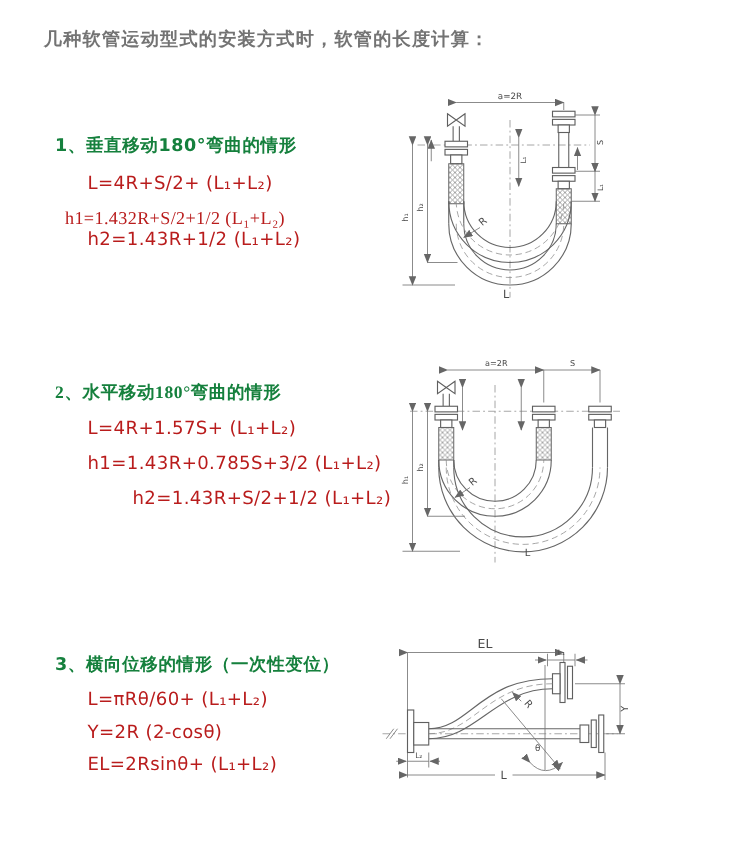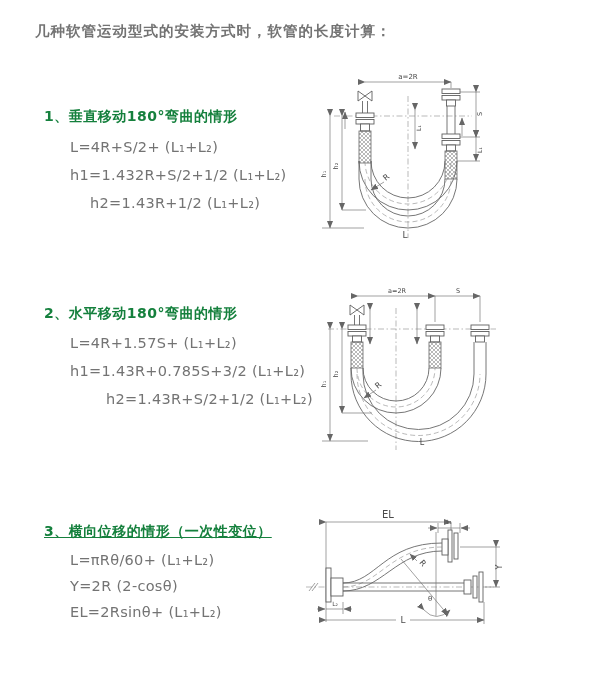--- a/index.html
+++ b/index.html
@@ -8,29 +8,29 @@
     font-family:"DejaVu Sans","Liberation Sans",sans-serif;color:#1c1c1c;
   }
   .abs{position:absolute;}
   .doc-title{
     left:35px;top:22px;font-size:14.5px;font-weight:bold;letter-spacing:1px;color:#737373;
   }
   .sec-heading{
     font-size:14px;font-weight:bold;letter-spacing:0.5px;color:#15803d;
   }
   .formula{
-    font-size:14.5px;color:#737373;letter-spacing:0.3px;
+    font-size:14.5px;color:#b91c1c;letter-spacing:0.3px;
     font-family:"DejaVu Sans","Liberation Sans",sans-serif;
   }
   
   #h1{left:44px;top:108px;}
-  #f11{left:70px;top:139px;} #f12{left:70px;top:167px;} #f13{left:70px;top:195px;margin-left:20px;}
-  #h2{left:44px;top:305px;}
+  #f11{left:70px;top:139px;} #f12{left:52px;top:167px;font-family:Liberation Serif, serif;} #f13{left:70px;top:184px;}
+  #h2{left:44px;top:305px;font-family:Liberation Serif, serif;}
   #f21{left:70px;top:335px;} #f22{left:70px;top:363px;} #f23{left:70px;top:391px;margin-left:36px;}
-  #h3{left:44px;top:523px;text-decoration:underline;}
+  #h3{left:44px;top:523px;}
   #f31{left:70px;top:552px;} #f32{left:70px;top:578px;} #f33{left:70px;top:604px;}
   
   #d1{left:308px;top:66px;}
   #d2{left:310px;top:282px;}
   #d3{left:298px;top:502px;}
   svg{overflow:visible;}
   svg text{fill:#4a4a4a;font-family:"DejaVu Sans","Liberation Sans",sans-serif;}
   .thin{stroke:#7a7a7a;stroke-width:0.7;fill:none;}
   .hose{stroke:#666;stroke-width:0.9;fill:none;}
   .flange{stroke:#5f5f5f;stroke-width:0.9;fill:#fff;}

